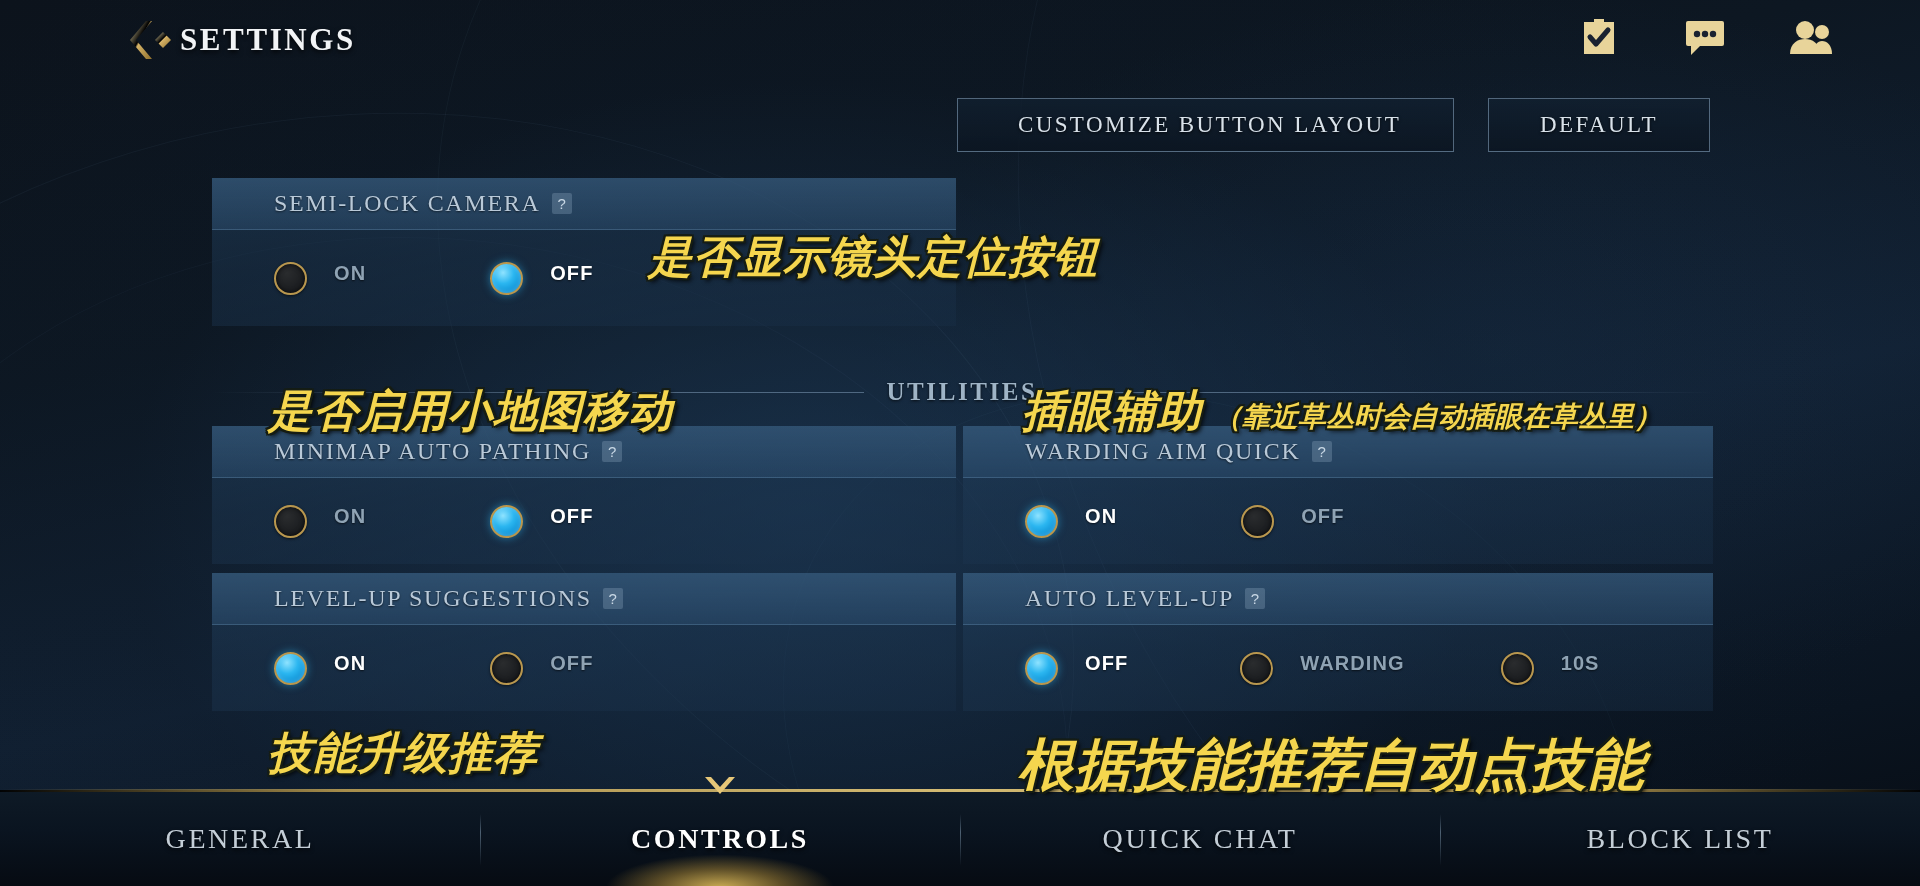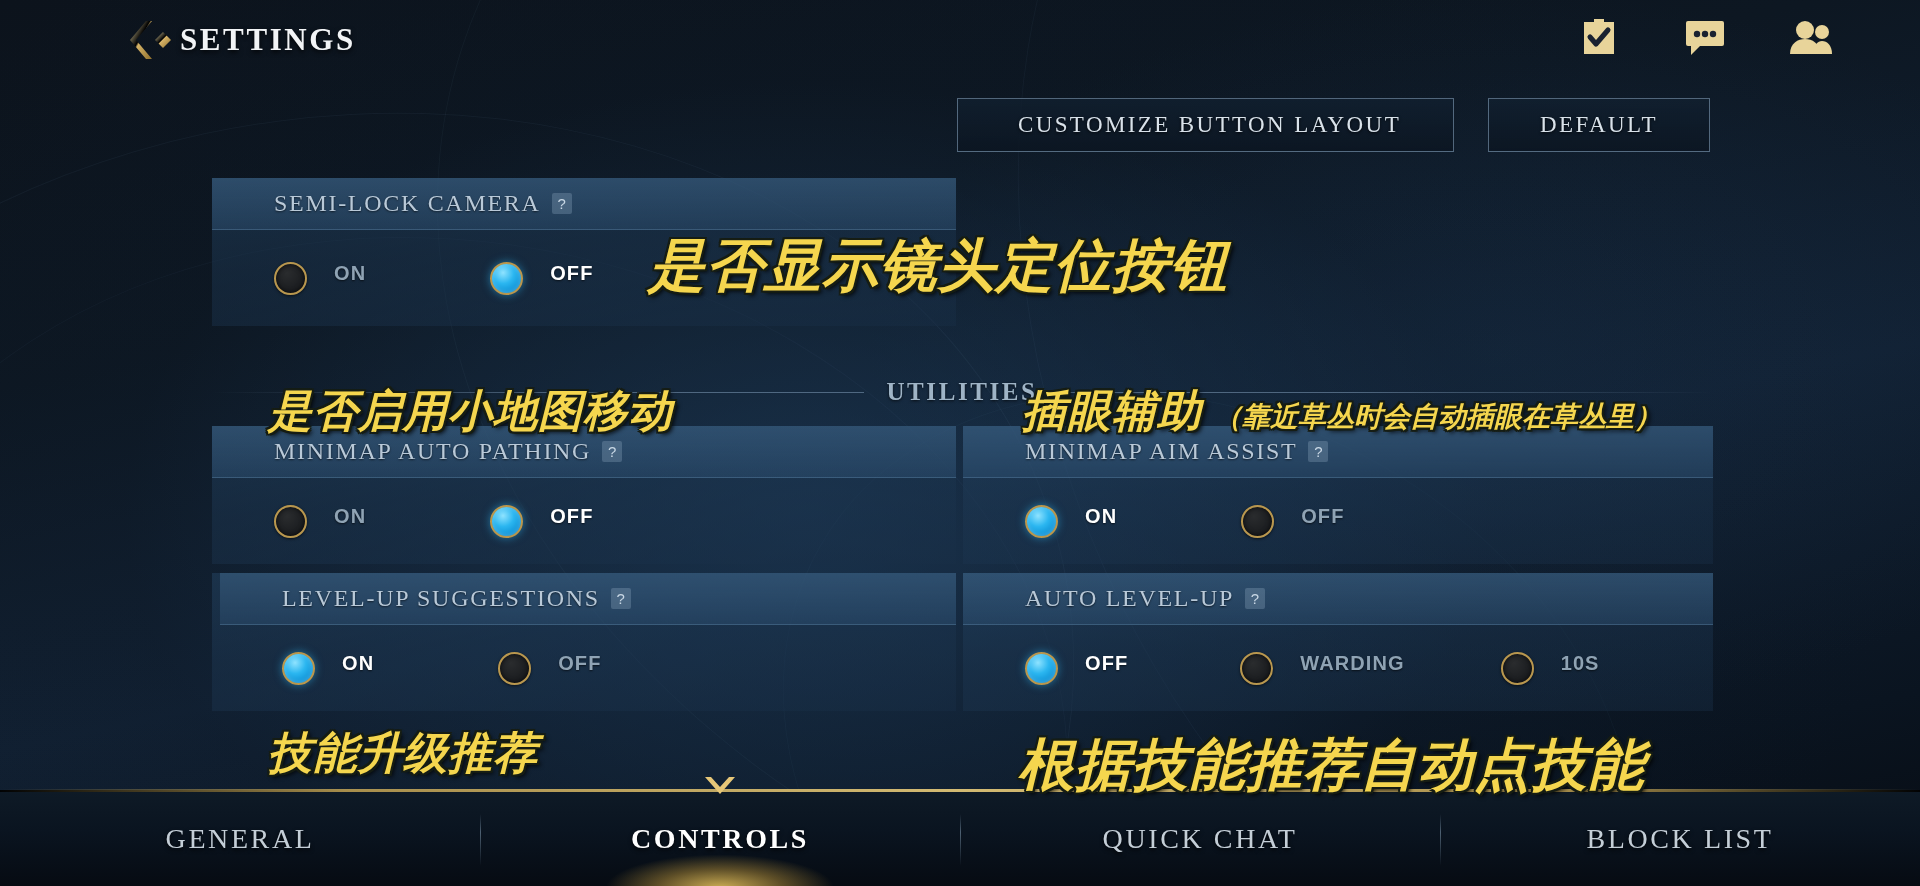--- a/index.html
+++ b/index.html
@@ -100,21 +100,21 @@
   .opt-label{
     font-family:"Liberation Sans", sans-serif;
     font-size:20px; letter-spacing:1.1px; color:#8fa3b4; font-weight:700;
     text-shadow:0 1px 2px rgba(0,0,0,0.6);
   }
   .opt-label.act{ color:#ffffff; }
 
   
   #p-semilock { left:212px;  top:178px; width:744px;  height:148px; }
   #p-minimap  { left:212px;  top:426px; width:744px;  height:138px; }
-  #p-levelup  { left:212px;  top:573px; width:744px;  height:138px;padding-left:8px; }
+  #p-levelup  { left:212px;  top:573px; width:744px;  height:138px; }
   #p-warding  { left:963px;  top:426px; width:750px;  height:138px; }
   #p-autolevel{ left:963px;  top:573px; width:750px;  height:138px; }
 
   
   .section-div{
     position:absolute; left:212px; top:372px; width:1500px; height:40px; z-index:2;
     display:flex; align-items:center; justify-content:center; gap:22px;
   }
   .section-div .line{ height:1px; flex:1; background:linear-gradient(90deg, rgba(150,180,210,0) 0%, rgba(150,180,210,0.45) 55%, rgba(150,180,210,0.45) 100%); }
   .section-div .line.r{ background:linear-gradient(270deg, rgba(150,180,210,0) 0%, rgba(150,180,210,0.45) 55%, rgba(150,180,210,0.45) 100%); }
@@ -130,21 +130,21 @@
     font-family:"DejaVu Sans", sans-serif;
     font-weight:700; font-style:italic;
     color:#f5d64e;
     white-space:nowrap;
     letter-spacing:1px;
     text-shadow:
       -2px 0 0 #161d14, 2px 0 0 #161d14, 0 -2px 0 #161d14, 0 2px 0 #161d14,
       -2px -2px 0 #161d14, 2px -2px 0 #161d14, -2px 2px 0 #161d14, 2px 2px 0 #161d14,
       3px 3px 4px rgba(0,0,0,0.85);
   }
-  #a-camera  { left:648px;  top:228px; font-size:57px; }
+  #a-camera  { left:648px;  top:228px; font-size:44px; }
   #a-minimap { left:268px;  top:382px; font-size:44px; }
   #a-levelup { left:268px;  top:724px; font-size:44px; }
   #a-autolvl { left:1018px; top:728px; font-size:56px; }
   #a-warding { left:1022px; top:382px; font-size:44px; display:flex; align-items:baseline; }
   #a-warding .sub{ font-size:28px; letter-spacing:0; margin-left:12px; }
 
   
   .tabbar{
     position:absolute; left:0; bottom:0; width:1920px; height:96px; z-index:10;
     background:linear-gradient(180deg,#0e1a26 0%,#0a1420 42%,#060b12 100%);
@@ -300,21 +300,21 @@
       </div>
       <div class="opt">
         <span class="radio"></span>
         <span class="opt-label">OFF</span>
       </div>
     </div>
   </div>
 
   <div class="panel" id="p-warding">
     <div class="panel-head">
-      <span class="ttl">MINIMAP AIM ASSIST</span>
+      <span class="ttl">WARDING AIM QUICK</span>
       <span class="help-badge">?</span>
     </div>
     <div class="panel-body">
       <div class="opt" style="margin-right:124px">
         <span class="radio sel"></span>
         <span class="opt-label act">ON</span>
       </div>
       <div class="opt">
         <span class="radio"></span>
         <span class="opt-label">OFF</span>

